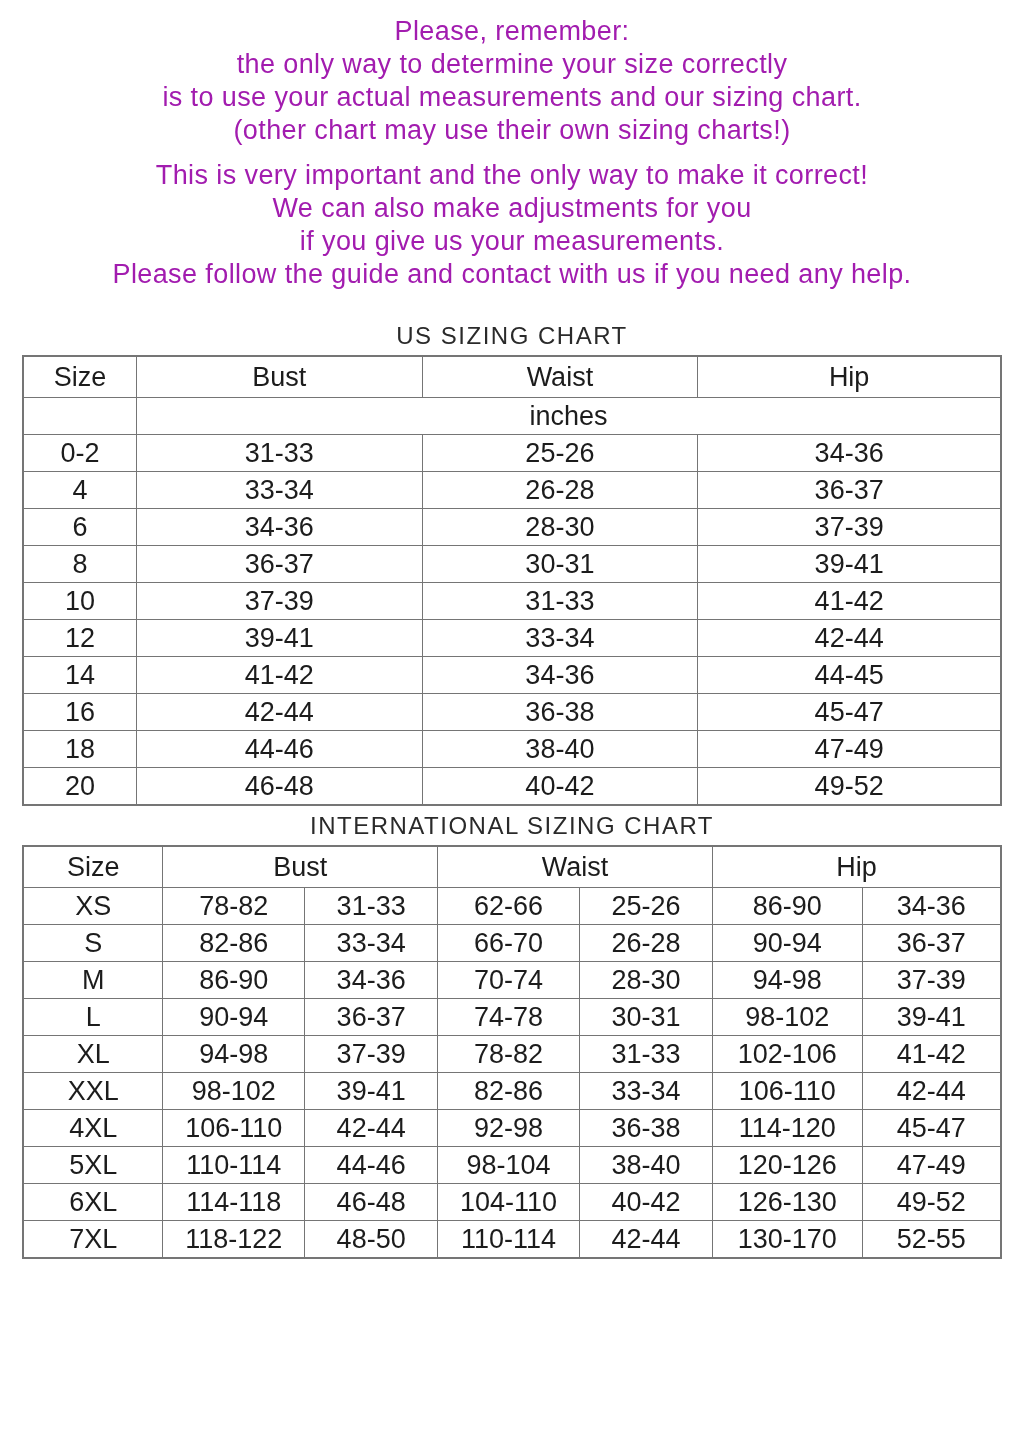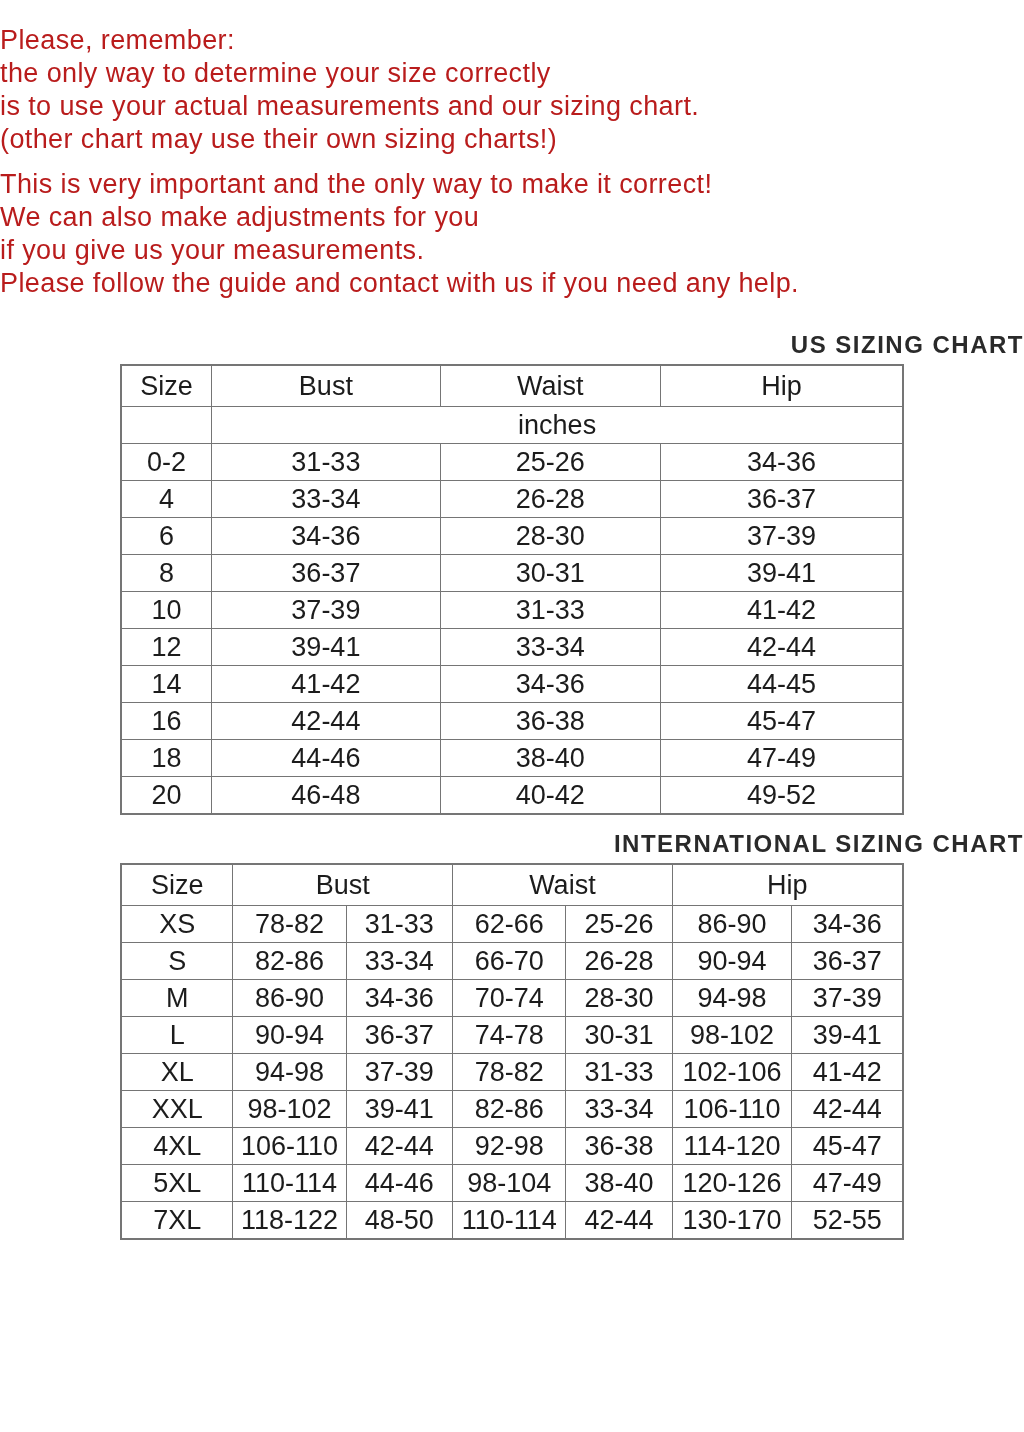--- a/index.html
+++ b/index.html
@@ -7,44 +7,44 @@
     padding: 0;
     background: #ffffff;
   }
   body {
     width: 1024px;
     height: 1432px;
     font-family: "Liberation Sans", sans-serif;
     overflow: hidden;
   }
   .intro {
-    text-align: left;
-    color: #b91c1c;
+    text-align: center;
+    color: #a21caf;
     font-size: 27px;
     line-height: 33px;
     letter-spacing: 0.4px;
-    padding-top: 24px;
+    padding-top: 15px;
     font-weight: 300;
   }
   .intro .para + .para {
     margin-top: 12px;
   }
   .section-title {
-    text-align: right;
+    text-align: center;
     color: #2a2a2a;
     font-size: 24px;
     letter-spacing: 1.5px;
     margin-top: 31px;
-    font-weight: 700;
+    font-weight: 400;
   }
   .section-title.second {
-    margin-top: 15px;
+    margin-top: 6px;
   }
   table.size-table {
-    width: 784px;
+    width: 980px;
     margin: 5px auto 0 auto;
     border-collapse: collapse;
     table-layout: fixed;
     font-size: 27px;
     color: #1c1c1c;
   }
   table.size-table, table.size-table th, table.size-table td {
     border: 1px solid #757575;
   }
   table.size-table {
@@ -253,20 +253,29 @@
     <tr>
       <td>5XL</td>
       <td>110-114</td>
       <td>44-46</td>
       <td>98-104</td>
       <td>38-40</td>
       <td>120-126</td>
       <td>47-49</td>
     </tr>
     <tr>
+      <td>6XL</td>
+      <td>114-118</td>
+      <td>46-48</td>
+      <td>104-110</td>
+      <td>40-42</td>
+      <td>126-130</td>
+      <td>49-52</td>
+    </tr>
+    <tr>
       <td>7XL</td>
       <td>118-122</td>
       <td>48-50</td>
       <td>110-114</td>
       <td>42-44</td>
       <td>130-170</td>
       <td>52-55</td>
     </tr>
   </tbody>
 </table>

